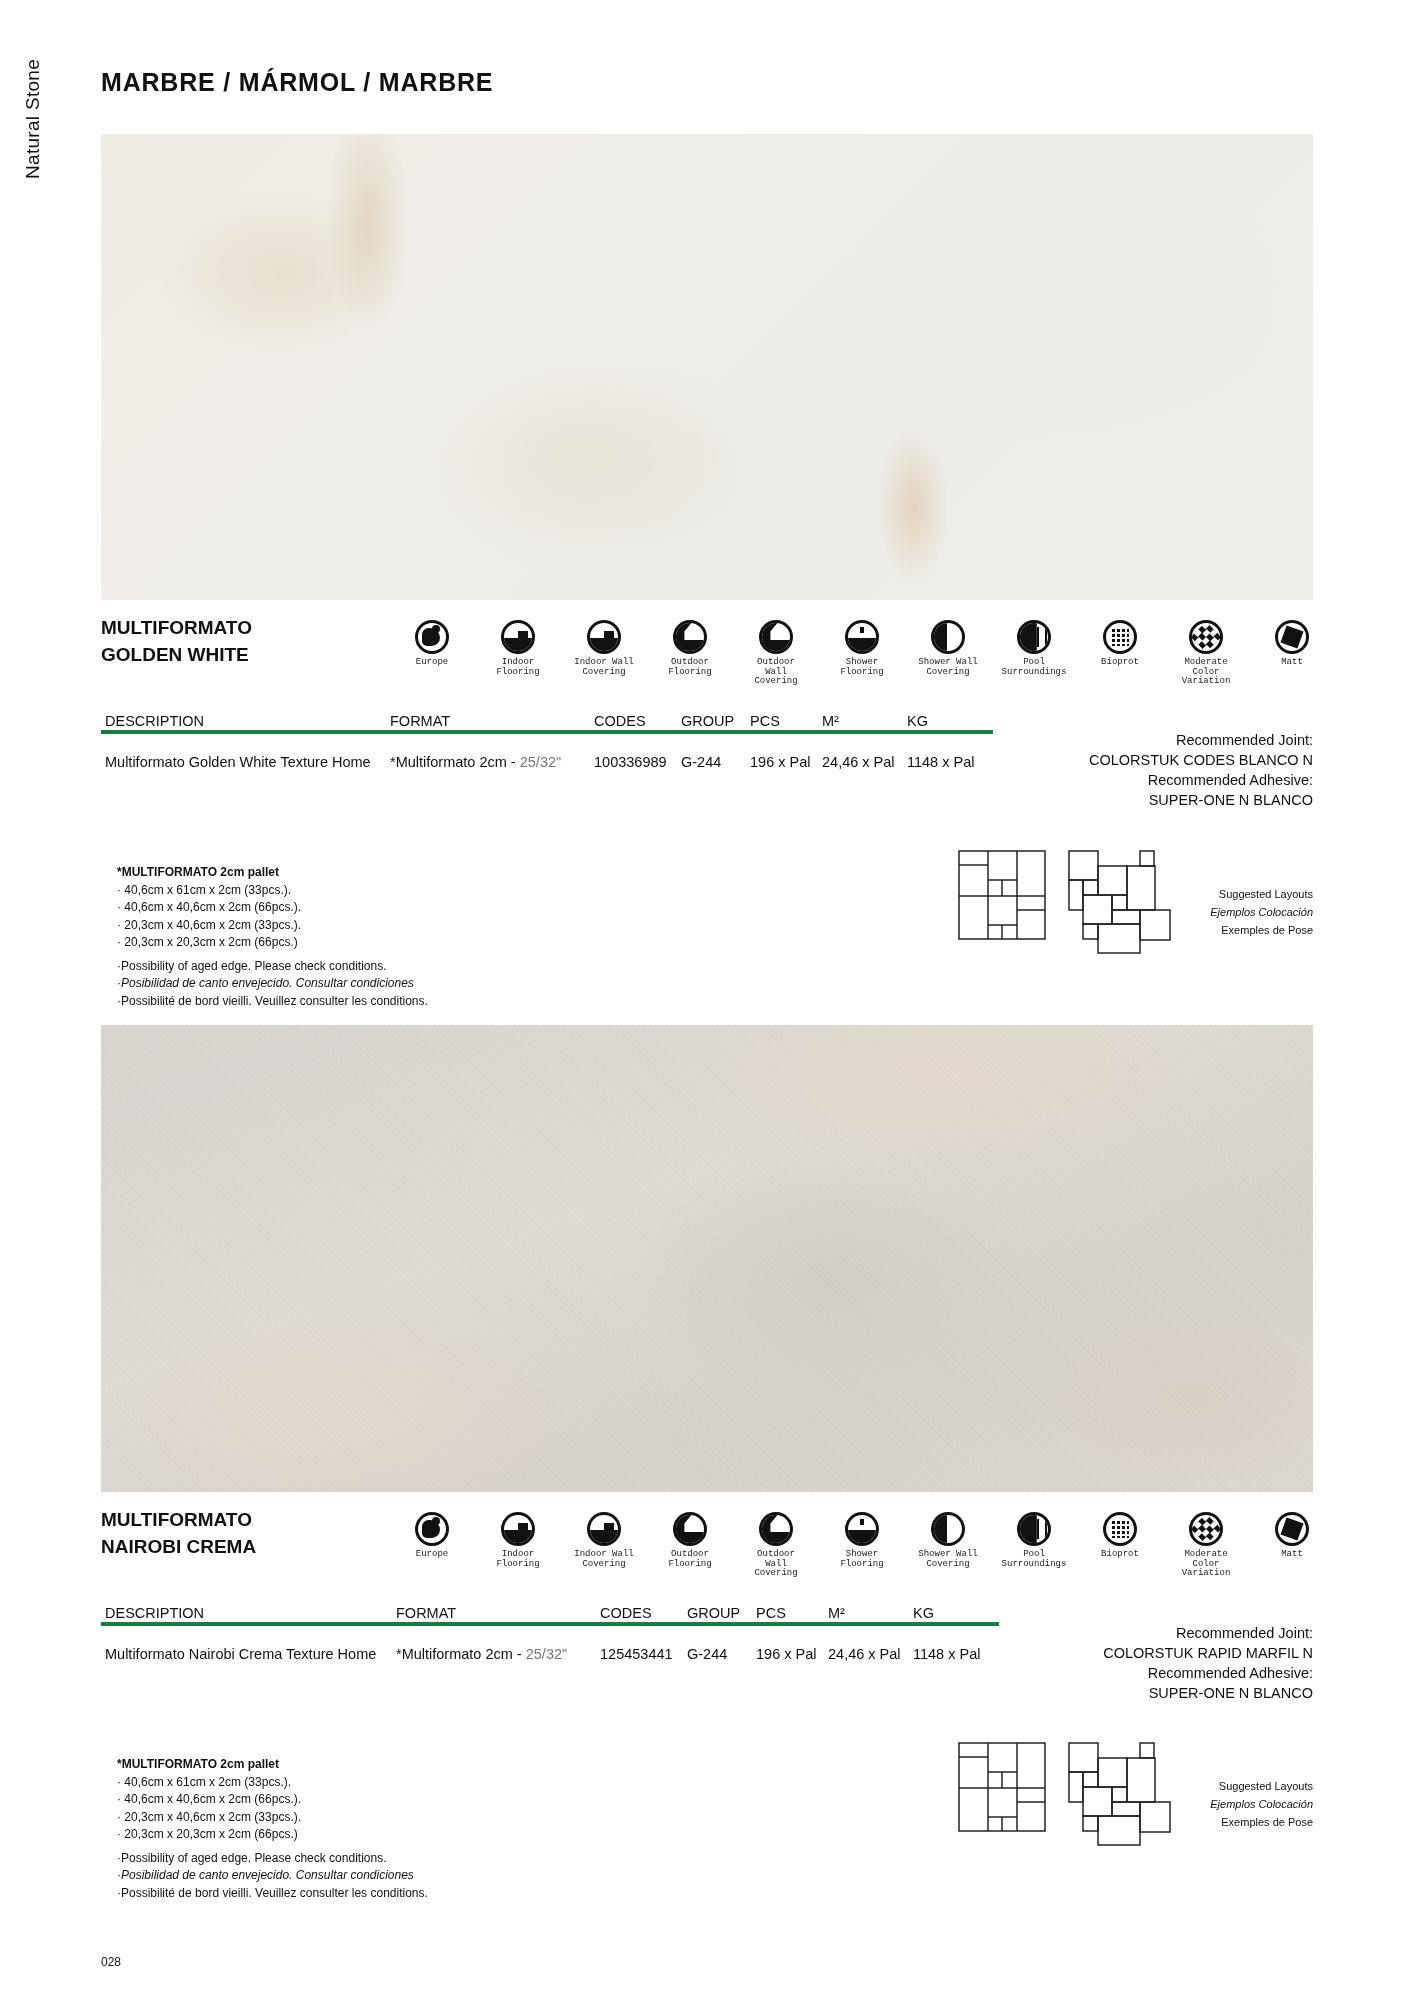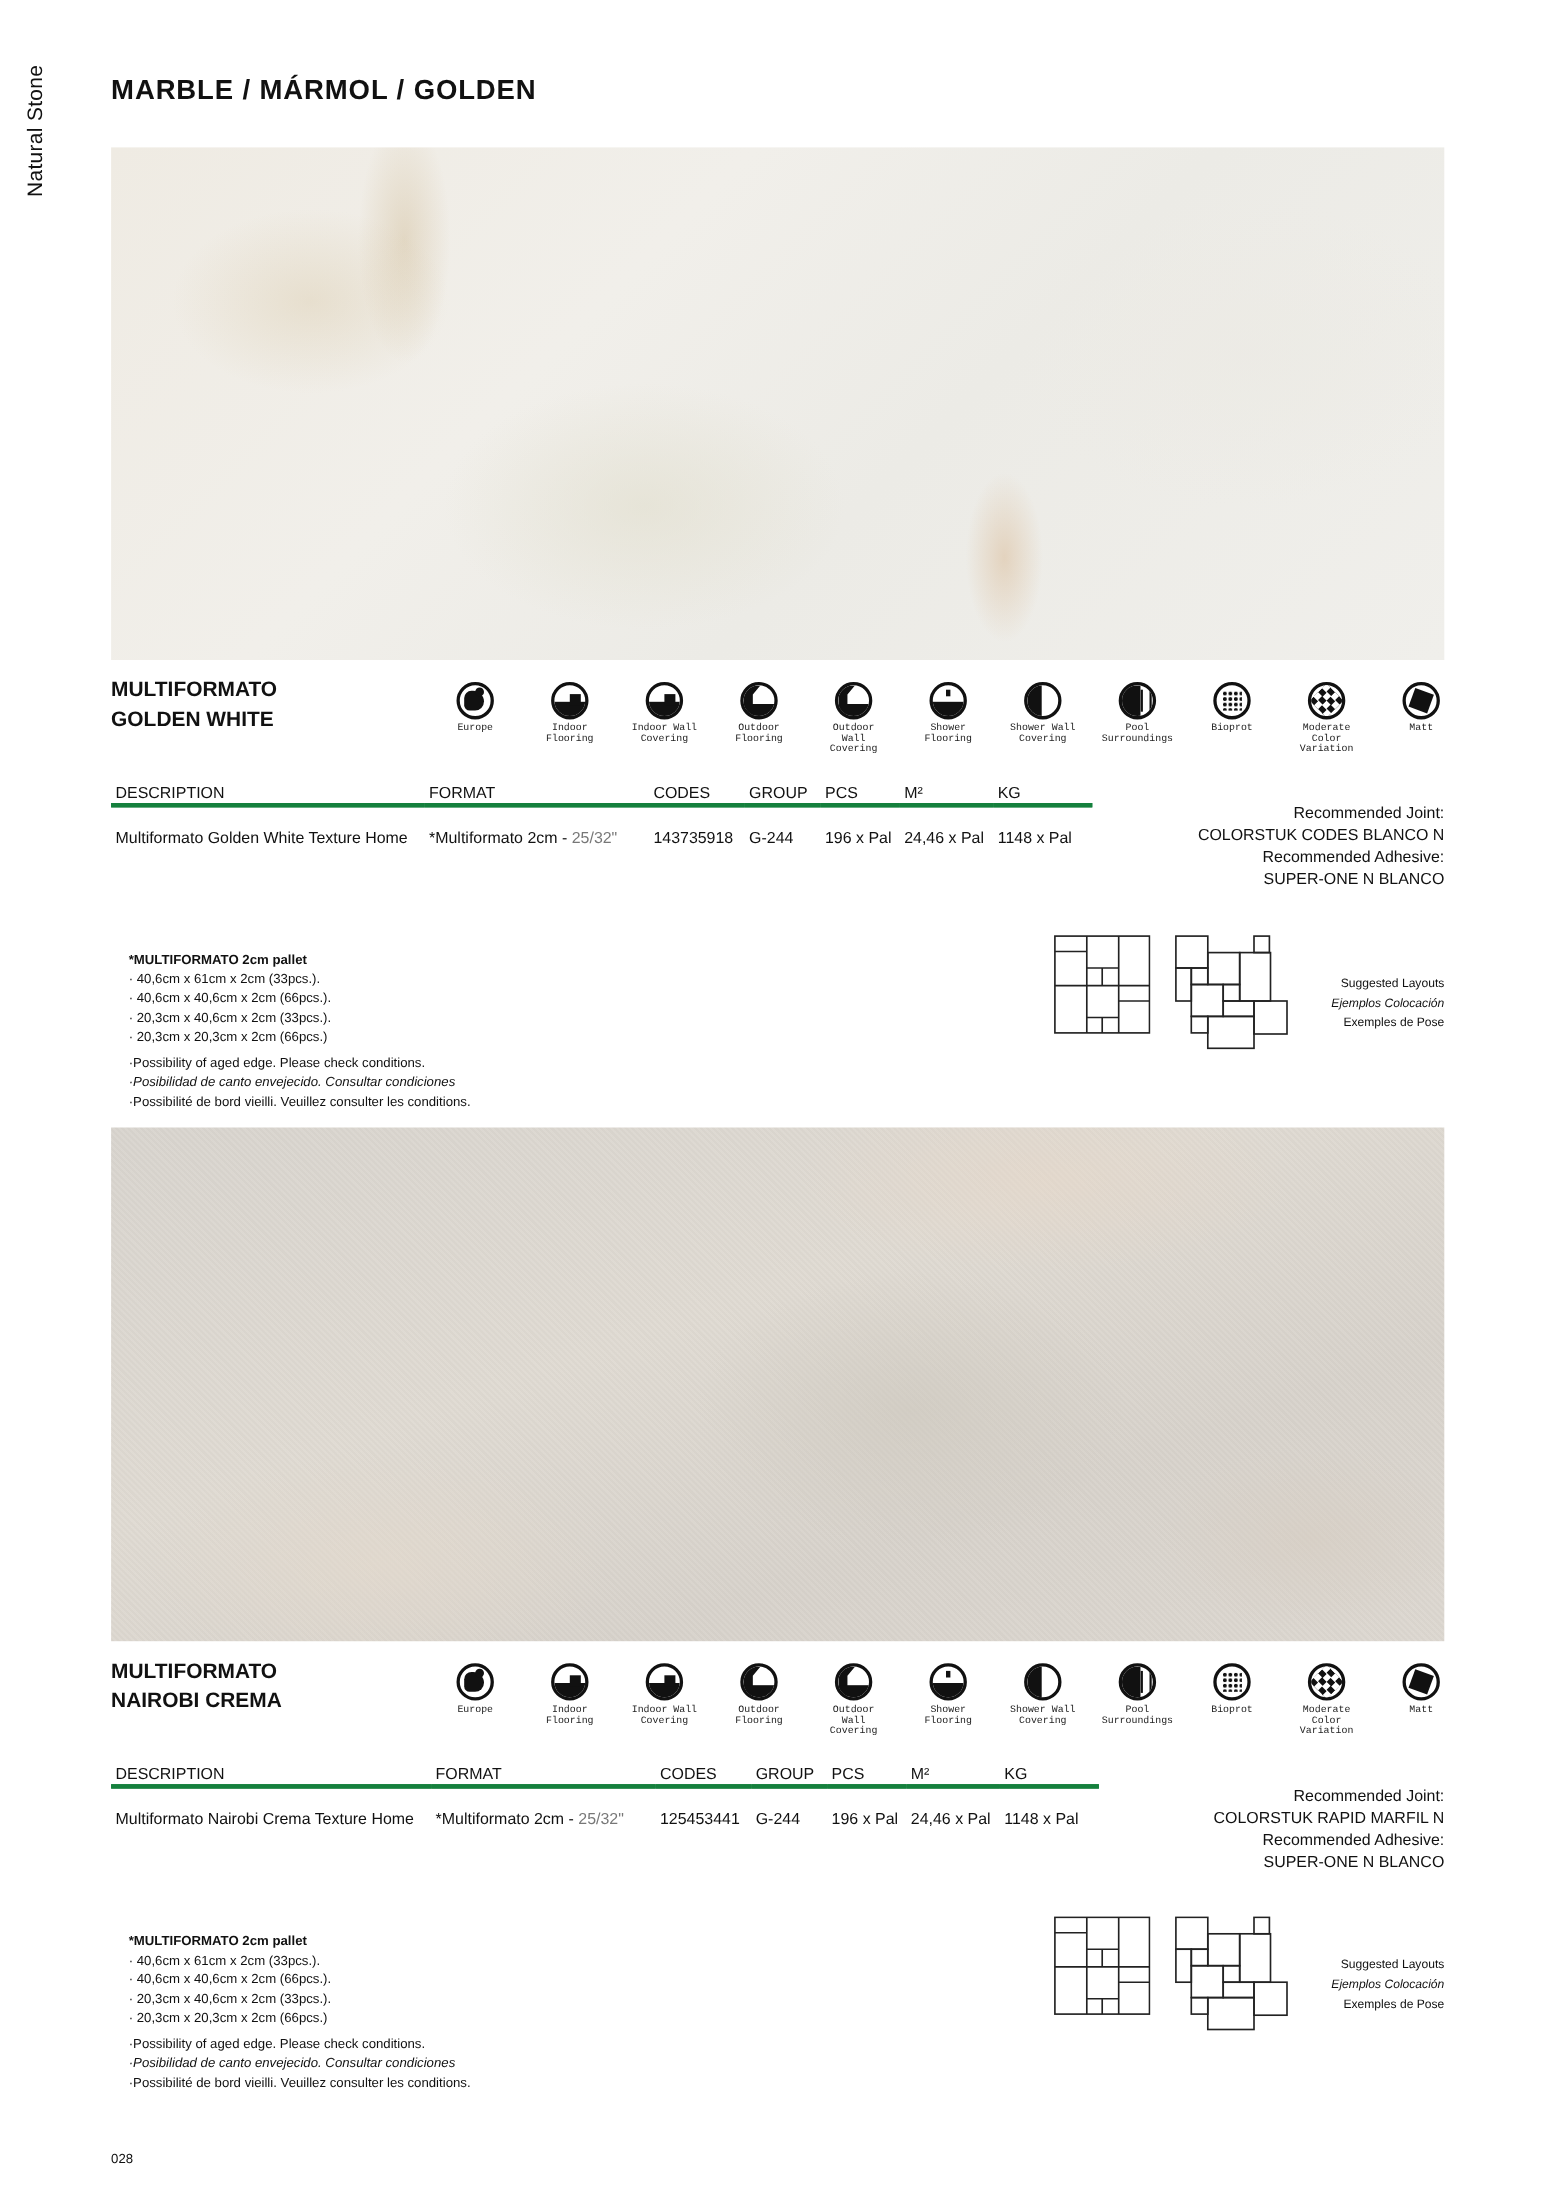--- a/index.html
+++ b/index.html
@@ -82,21 +82,21 @@
     .layouts svg { position: absolute; top: 0; }
     .layout-text { position: absolute; right: 0; top: 35px; text-align: right; font-size: 11px; line-height: 18px; color: #111; }
     .layout-text .it { font-style: italic; }
 
     .page-number { position: absolute; left: 101px; top: 1955px; font-size: 12px; color: #111; }
   </style>
 </head>
 <body>
 
 <div class="side-label">Natural Stone</div>
-<h1 class="page-title">MARBLE / MÁRMOL / GOLDEN</h1>
+<h1 class="page-title">MARBRE / MÁRMOL / MARBRE</h1>
 
 <div class="photo photo-1"></div>
 
 <div class="product-name" style="top:614px;">
   <div>MULTIFORMATO</div>
   <div>GOLDEN WHITE</div>
 </div>
 
 <div class="icons-row" style="top:620px;">
     <div class="feature" style="left: 432px;">
@@ -164,21 +164,21 @@
       <th style="width:69px">GROUP</th>
       <th style="width:72px">PCS</th>
       <th style="width:85px">M²</th>
       <th style="width:90px">KG</th>
     </tr>
   </thead>
   <tbody>
     <tr>
       <td>Multiformato Golden White Texture Home</td>
       <td><span>*Multiformato 2cm - </span><span class="dim">25/32"</span></td>
-      <td>143735918</td>
+      <td>100336989</td>
       <td>G-244</td>
       <td>196 x Pal</td>
       <td>24,46 x Pal</td>
       <td>1148 x Pal</td>
     </tr>
   </tbody>
 </table>
 
 <div class="recommend" style="top:730px;">
   <div>Recommended Joint:</div>

